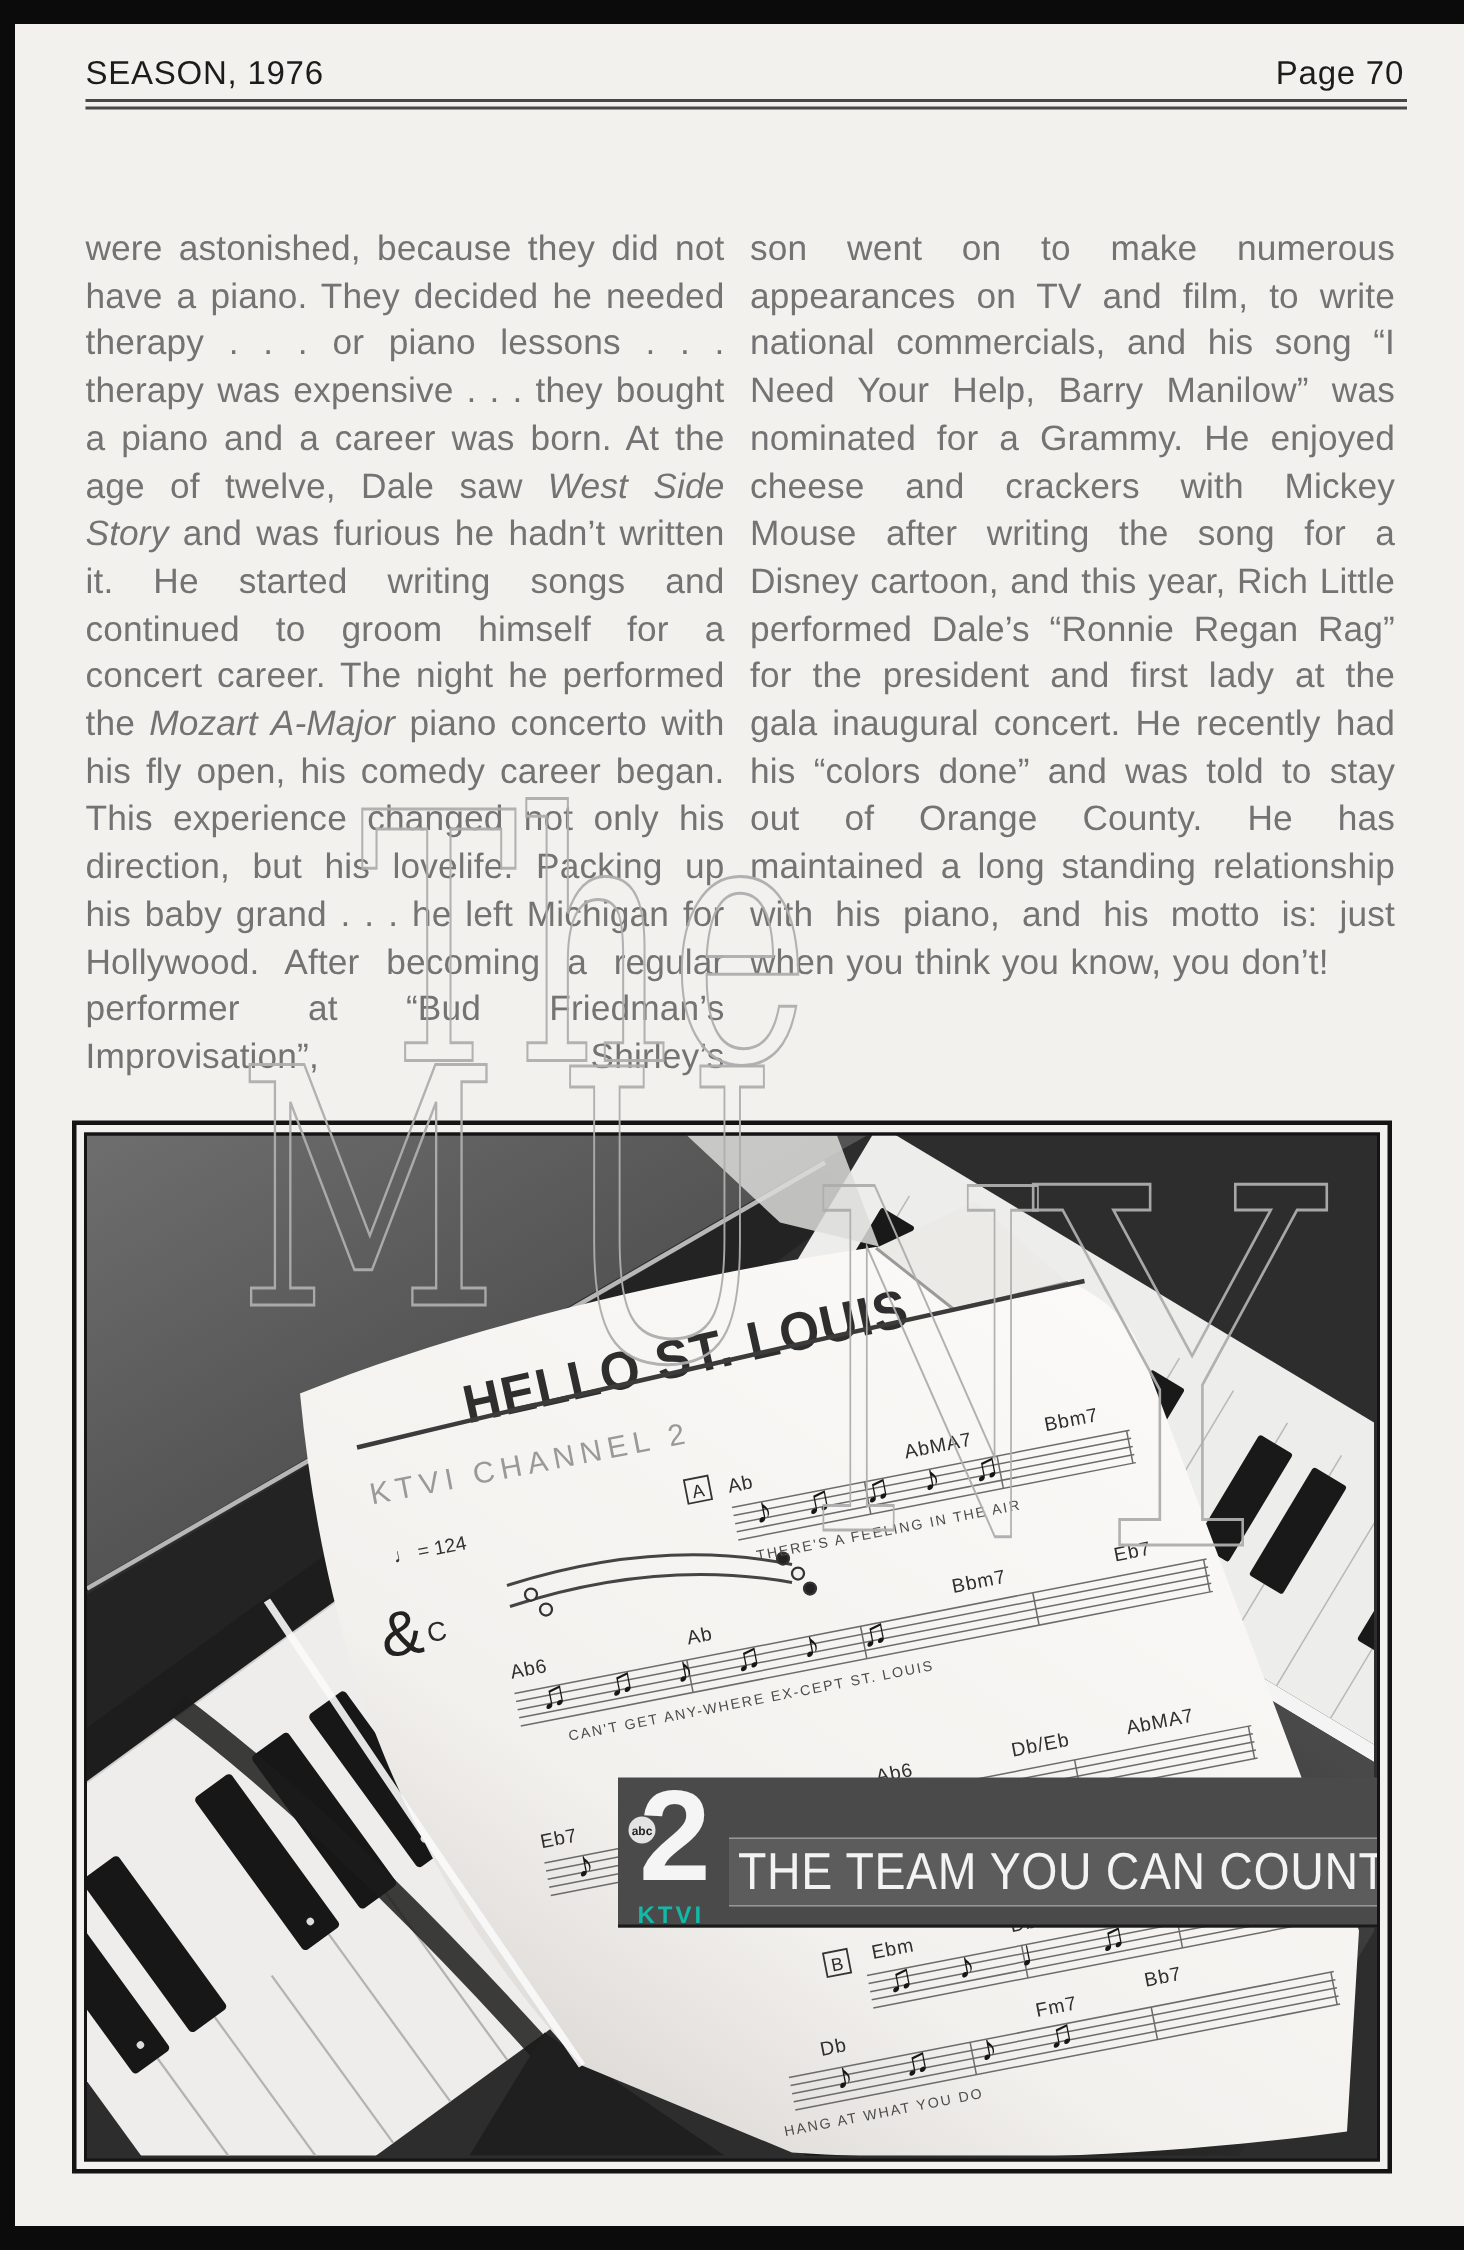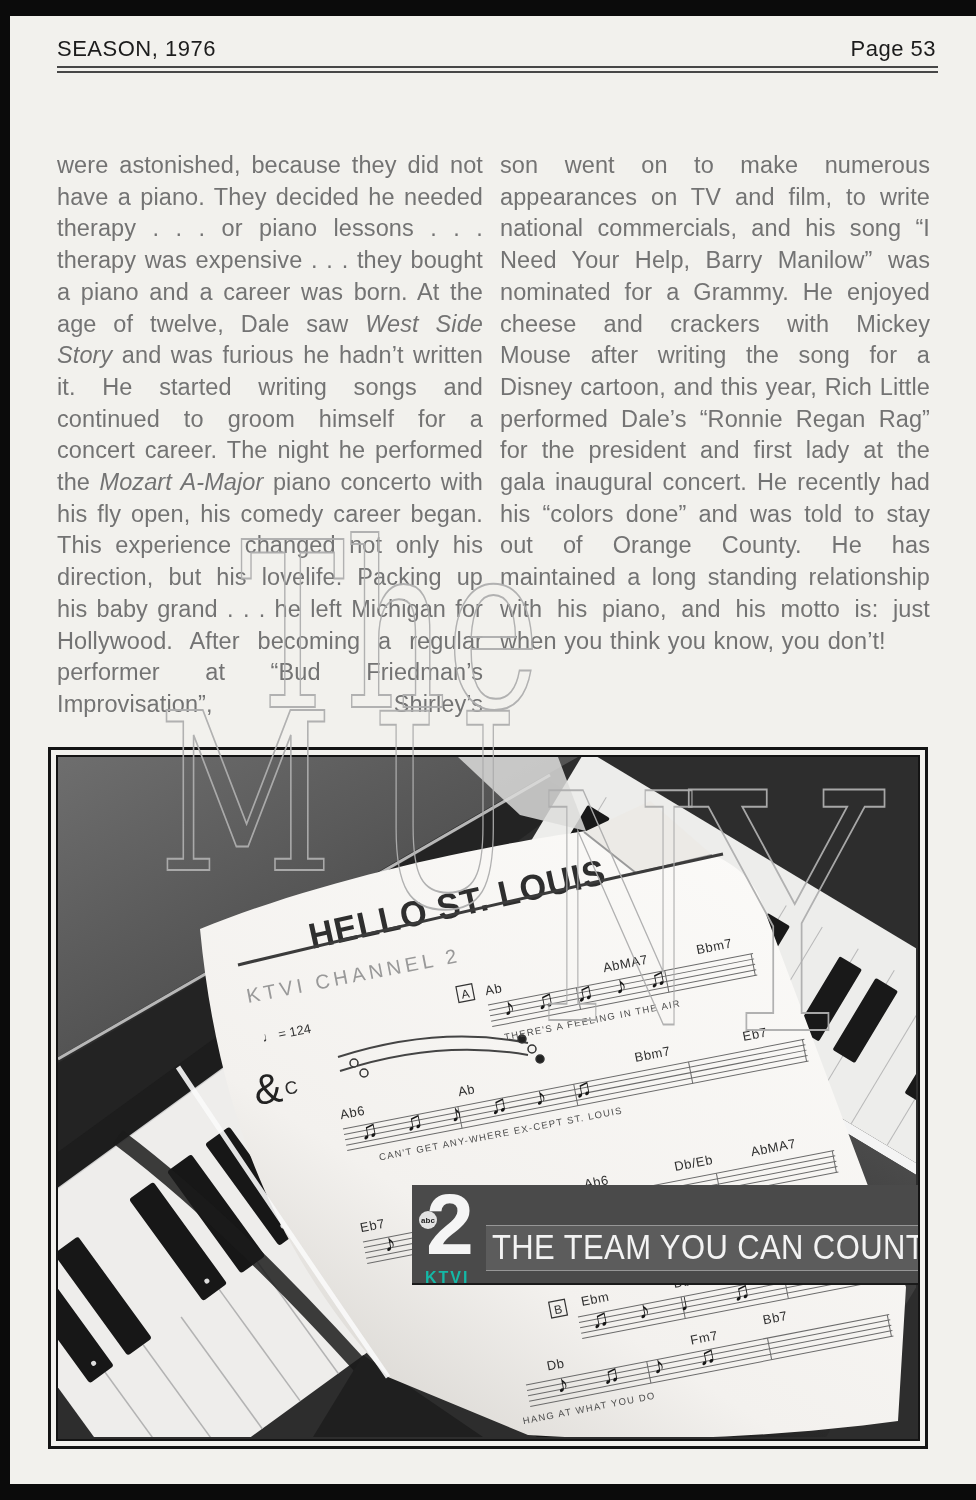--- a/index.html
+++ b/index.html
@@ -62,21 +62,21 @@
   .wm{font-family:"DejaVu Serif",serif;fill:none;stroke:#aeaeae;stroke-width:2px;opacity:.95;}
 </style>
 </head>
 <body>
 
 <div id="edge-top" class="edge"></div>
 <div id="edge-bottom" class="edge"></div>
 <div id="edge-left" class="edge"></div>
 
 <div id="hdr-left">SEASON, 1976</div>
-<div id="hdr-right">Page 53</div>
+<div id="hdr-right">Page 70</div>
 <div id="hdr-rule"></div>
 
 <div id="col-left" class="col"><span>were astonished, because they did not have a piano. They decided he needed therapy . . . or piano lessons . . . therapy was expensive . . . they bought a piano and a career was born. At the age of twelve, Dale saw </span><span style="font-style: italic;">West Side Story</span><span> and was furious he hadn’t written it. He started writing songs and continued to groom himself for a concert career. The night he performed the </span><span style="font-style: italic;">Mozart A-Major</span><span> piano concerto with his fly open, his comedy career began. This experience changed not only his direction, but his lovelife. Packing up his baby grand . . . he left Michigan for Hollywood. After becoming a regular performer at “Bud Friedman’s Improvisation”, Shirley’s</span></div>
 <div id="col-right" class="col"><span>son went on to make numerous appearances on TV and film, to write national commercials, and his song “I Need Your Help, Barry Manilow” was nominated for a Grammy. He enjoyed cheese and crackers with Mickey Mouse after writing the song for a Disney cartoon, and this year, Rich Little performed Dale’s “Ronnie Regan Rag” for the president and first lady at the gala inaugural concert. He recently had his “colors done” and was told to stay out of Orange County. He has maintained a long standing relationship with his piano, and his motto is: just when you think you know, you don’t!</span></div>
 
 <div id="photo-frame">
   <div id="photo-inner">
     <svg id="photo-svg" width="858" height="680" viewBox="0 0 858 680">
       <defs>
         <linearGradient id="gLid" x1="0" y1="0" x2="1" y2="1">

